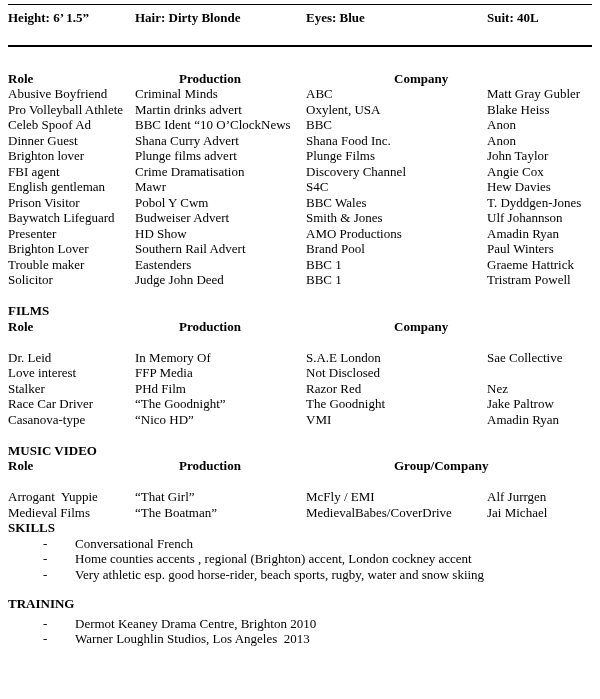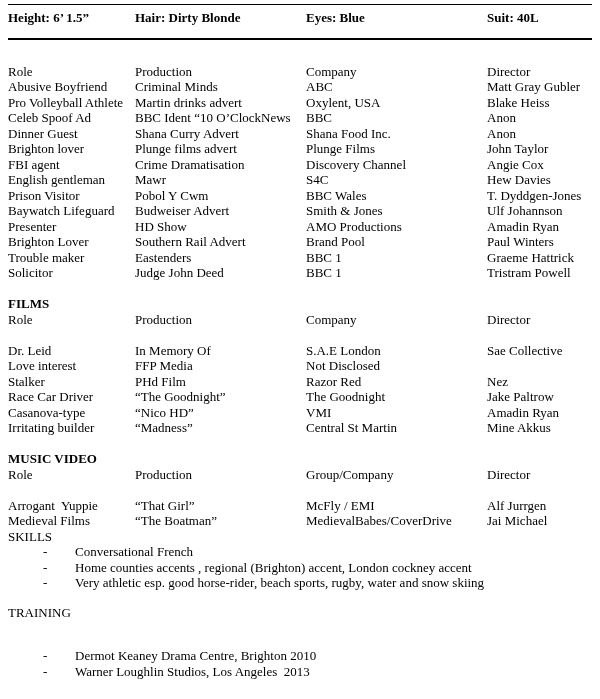--- a/index.html
+++ b/index.html
@@ -20,43 +20,43 @@
     padding: 0 8px;
   }
   
   .stats {
     display: grid;
     grid-template-columns: 127px 171px 181px 1fr;
     font-weight: bold;
     margin-top: 4px;
     border-top: 1.5px solid #000;
     border-bottom: 2.5px solid #000;
-    padding: 5px 0 12px 0;
+    padding: 5px 0 19px 0;
   }
   .stats > div { white-space: pre-wrap; }
   
   .section { margin-top: 15.5px; }
   .section.first { margin-top: 24px; }
   .section-title { font-weight: bold; }
   .row {
     display: grid;
     grid-template-columns: 127px 171px 181px 1fr;
   }
-  .header-row { font-weight: normal; }
+  .header-row { font-weight: bold; gap: 44px; }
   .cell { white-space: pre-wrap; }
   .spacer-row { height: 15.5px; }
   
-  .list-title { font-weight: normal; }
+  .list-title { font-weight: bold; }
   .bullet-row {
     display: grid;
     grid-template-columns: 35px 32px 1fr;
   }
   .bullet-row .text { white-space: pre-wrap; }
   .training-block { margin-top: 14px; }
-  .training-block .list-title { margin-bottom: 28px; }
+  .training-block .list-title { margin-bottom: 4px; }
 </style>
 </head>
 <body>
 
 <div class="page">
 
   <div class="stats">
     <div>Height: 6’ 1.5”</div>
     <div>Hair: Dirty Blonde</div>
     <div>Eyes: Blue</div>
@@ -181,26 +181,20 @@
           <div class="cell">“The Goodnight”</div>
           <div class="cell">The Goodnight</div>
           <div class="cell">Jake Paltrow</div>
         </div>
         <div class="row">
           <div class="cell">Casanova-type</div>
           <div class="cell">“Nico HD”</div>
           <div class="cell">VMI</div>
           <div class="cell">Amadin Ryan</div>
         </div>
-        <div class="row">
-          <div class="cell">Irritating builder</div>
-          <div class="cell">“Madness”</div>
-          <div class="cell">Central St Martin</div>
-          <div class="cell">Mine Akkus</div>
-        </div>
       </div>
       <div class="section">
         <div class="section-title">MUSIC VIDEO</div>
         <div class="row header-row">
           <div class="cell">Role</div>
           <div class="cell">Production</div>
           <div class="cell">Group/Company</div>
           <div class="cell">Director</div>
         </div>
         <div class="spacer-row"></div>

